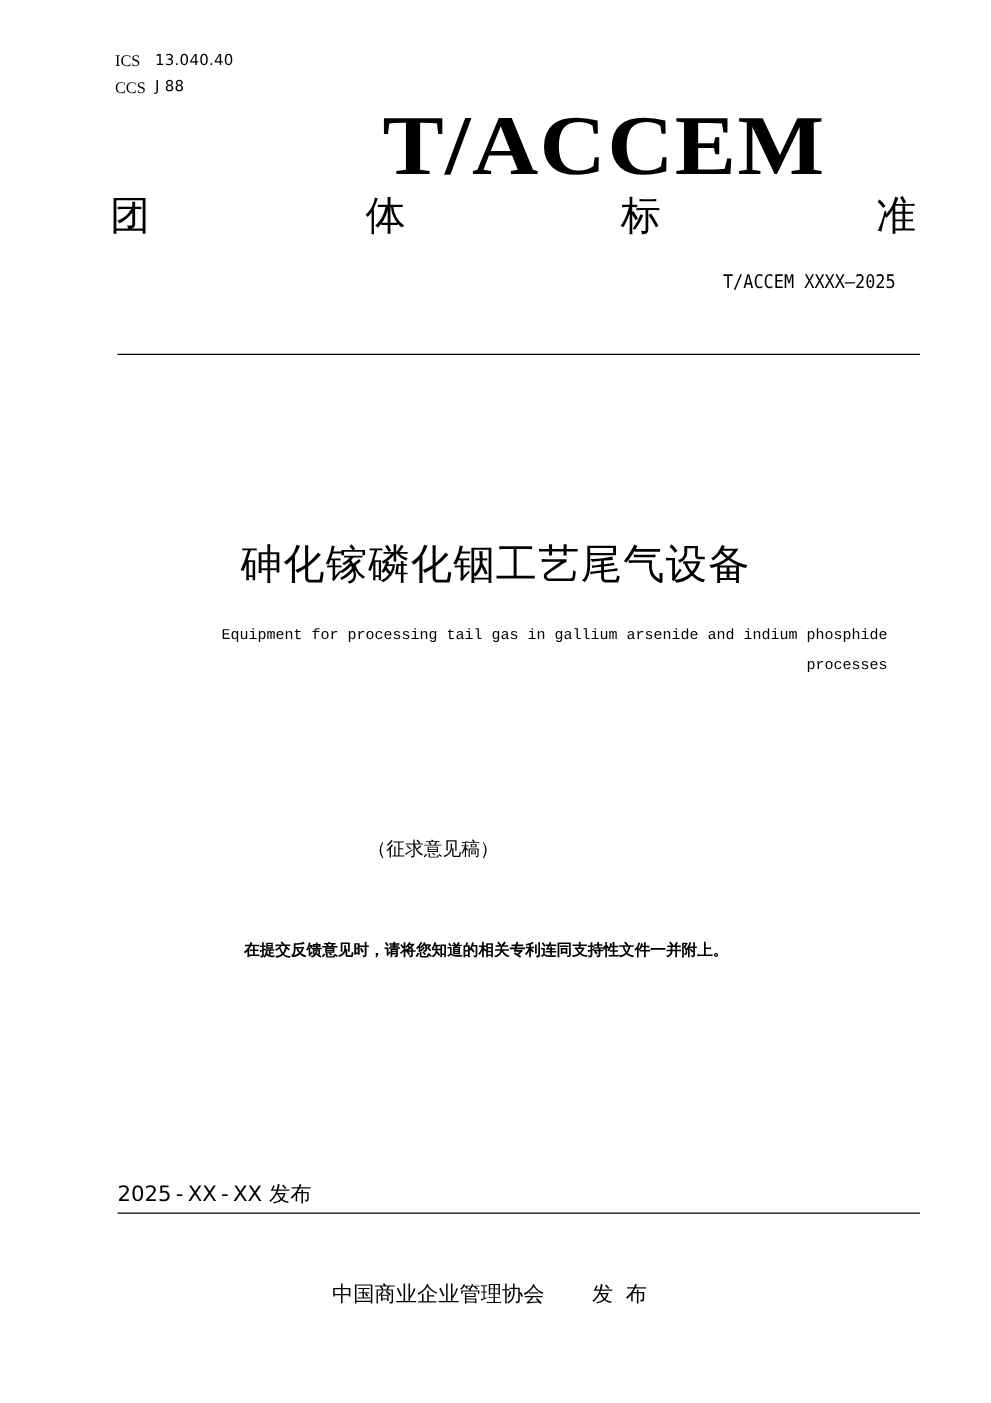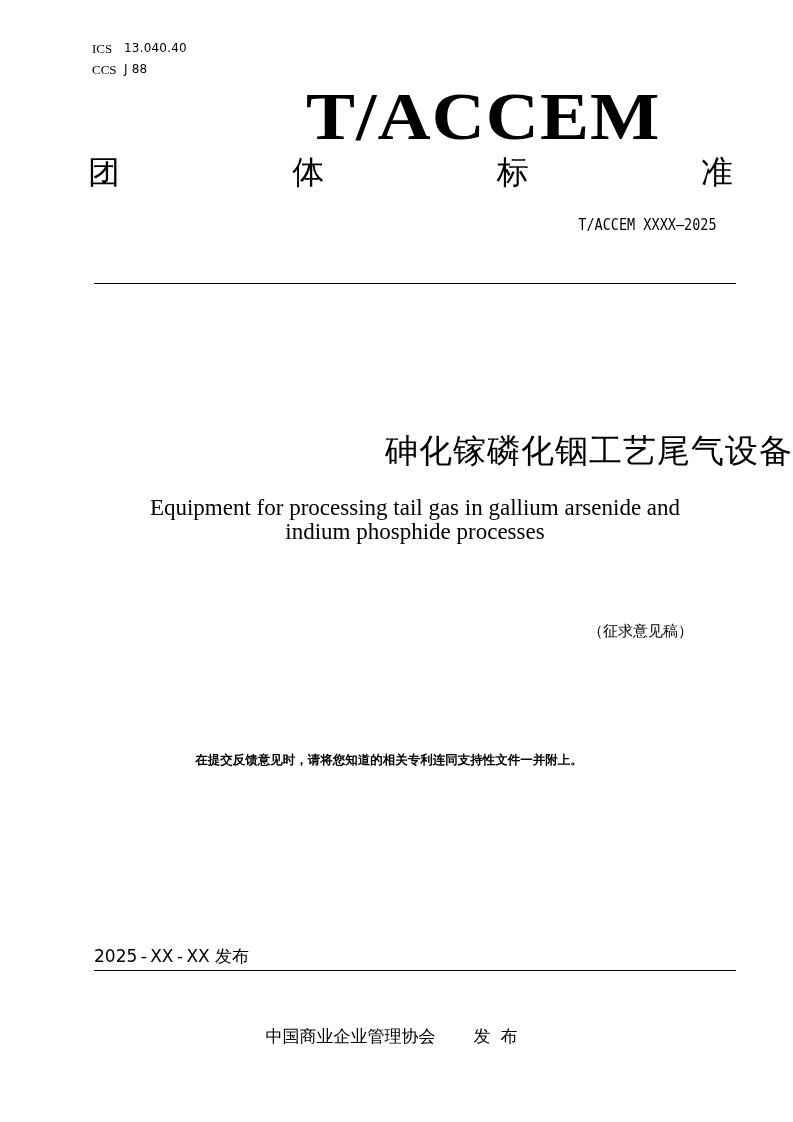--- a/index.html
+++ b/index.html
@@ -77,41 +77,41 @@
       left: 94px;
       width: 642px;
       height: 0;
       border-top: 1.5px solid #000;
     }
 
     .title-cn {
       left: 0;
       width: 793px;
       top: 428px;
-      text-align: right;
+      text-align: center;
       font-size: 33px;
       line-height: 46px;
       letter-spacing: 1px;
     }
 
     .title-en {
       left: 120px;
       width: 590px;
       top: 496px;
-      text-align: center;
-      font-family: Liberation Serif, serif;
-      font-size: 23px;
+      text-align: right;
+      font-family: Liberation Mono, monospace;
+      font-size: 12px;
       line-height: 24px;
     }
 
     .draft {
       left: 0;
       width: 693px;
-      top: 620px;
-      text-align: right;
+      top: 668px;
+      text-align: center;
       font-family: "DejaVu Serif", serif;
       font-size: 15px;
       line-height: 22px;
     }
 
     .notice {
       left: 0;
       width: 778px;
       top: 750px;
       text-align: center;

